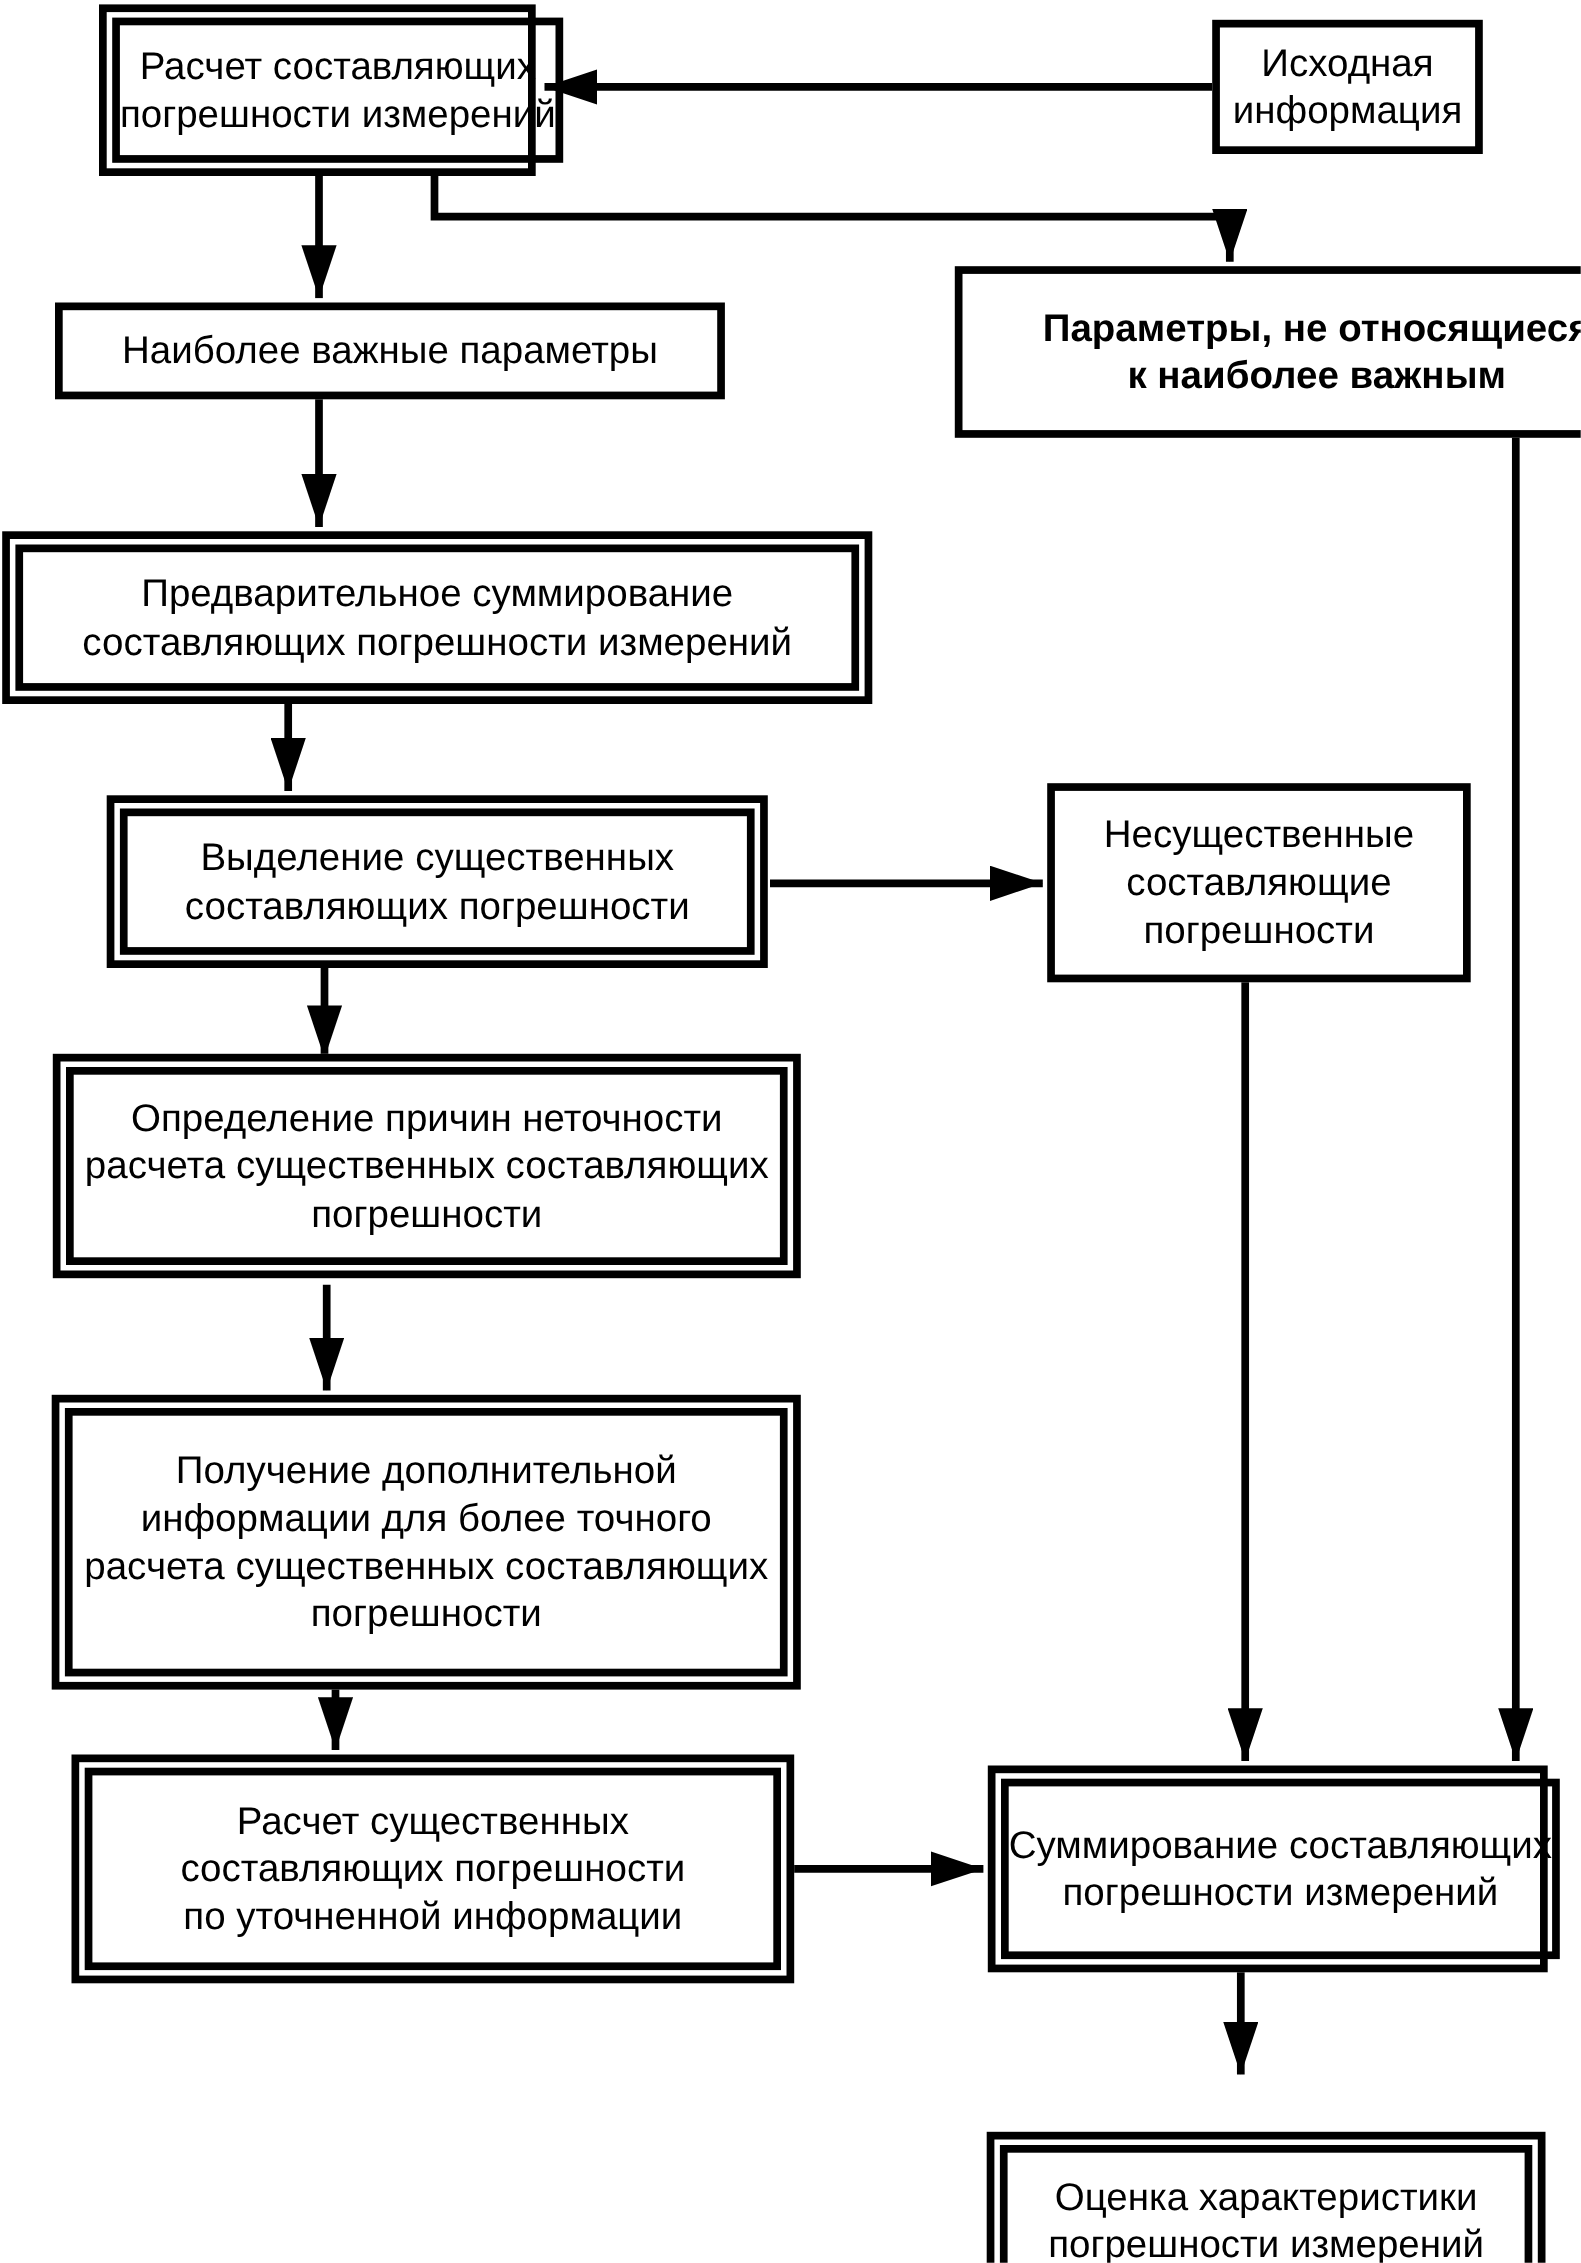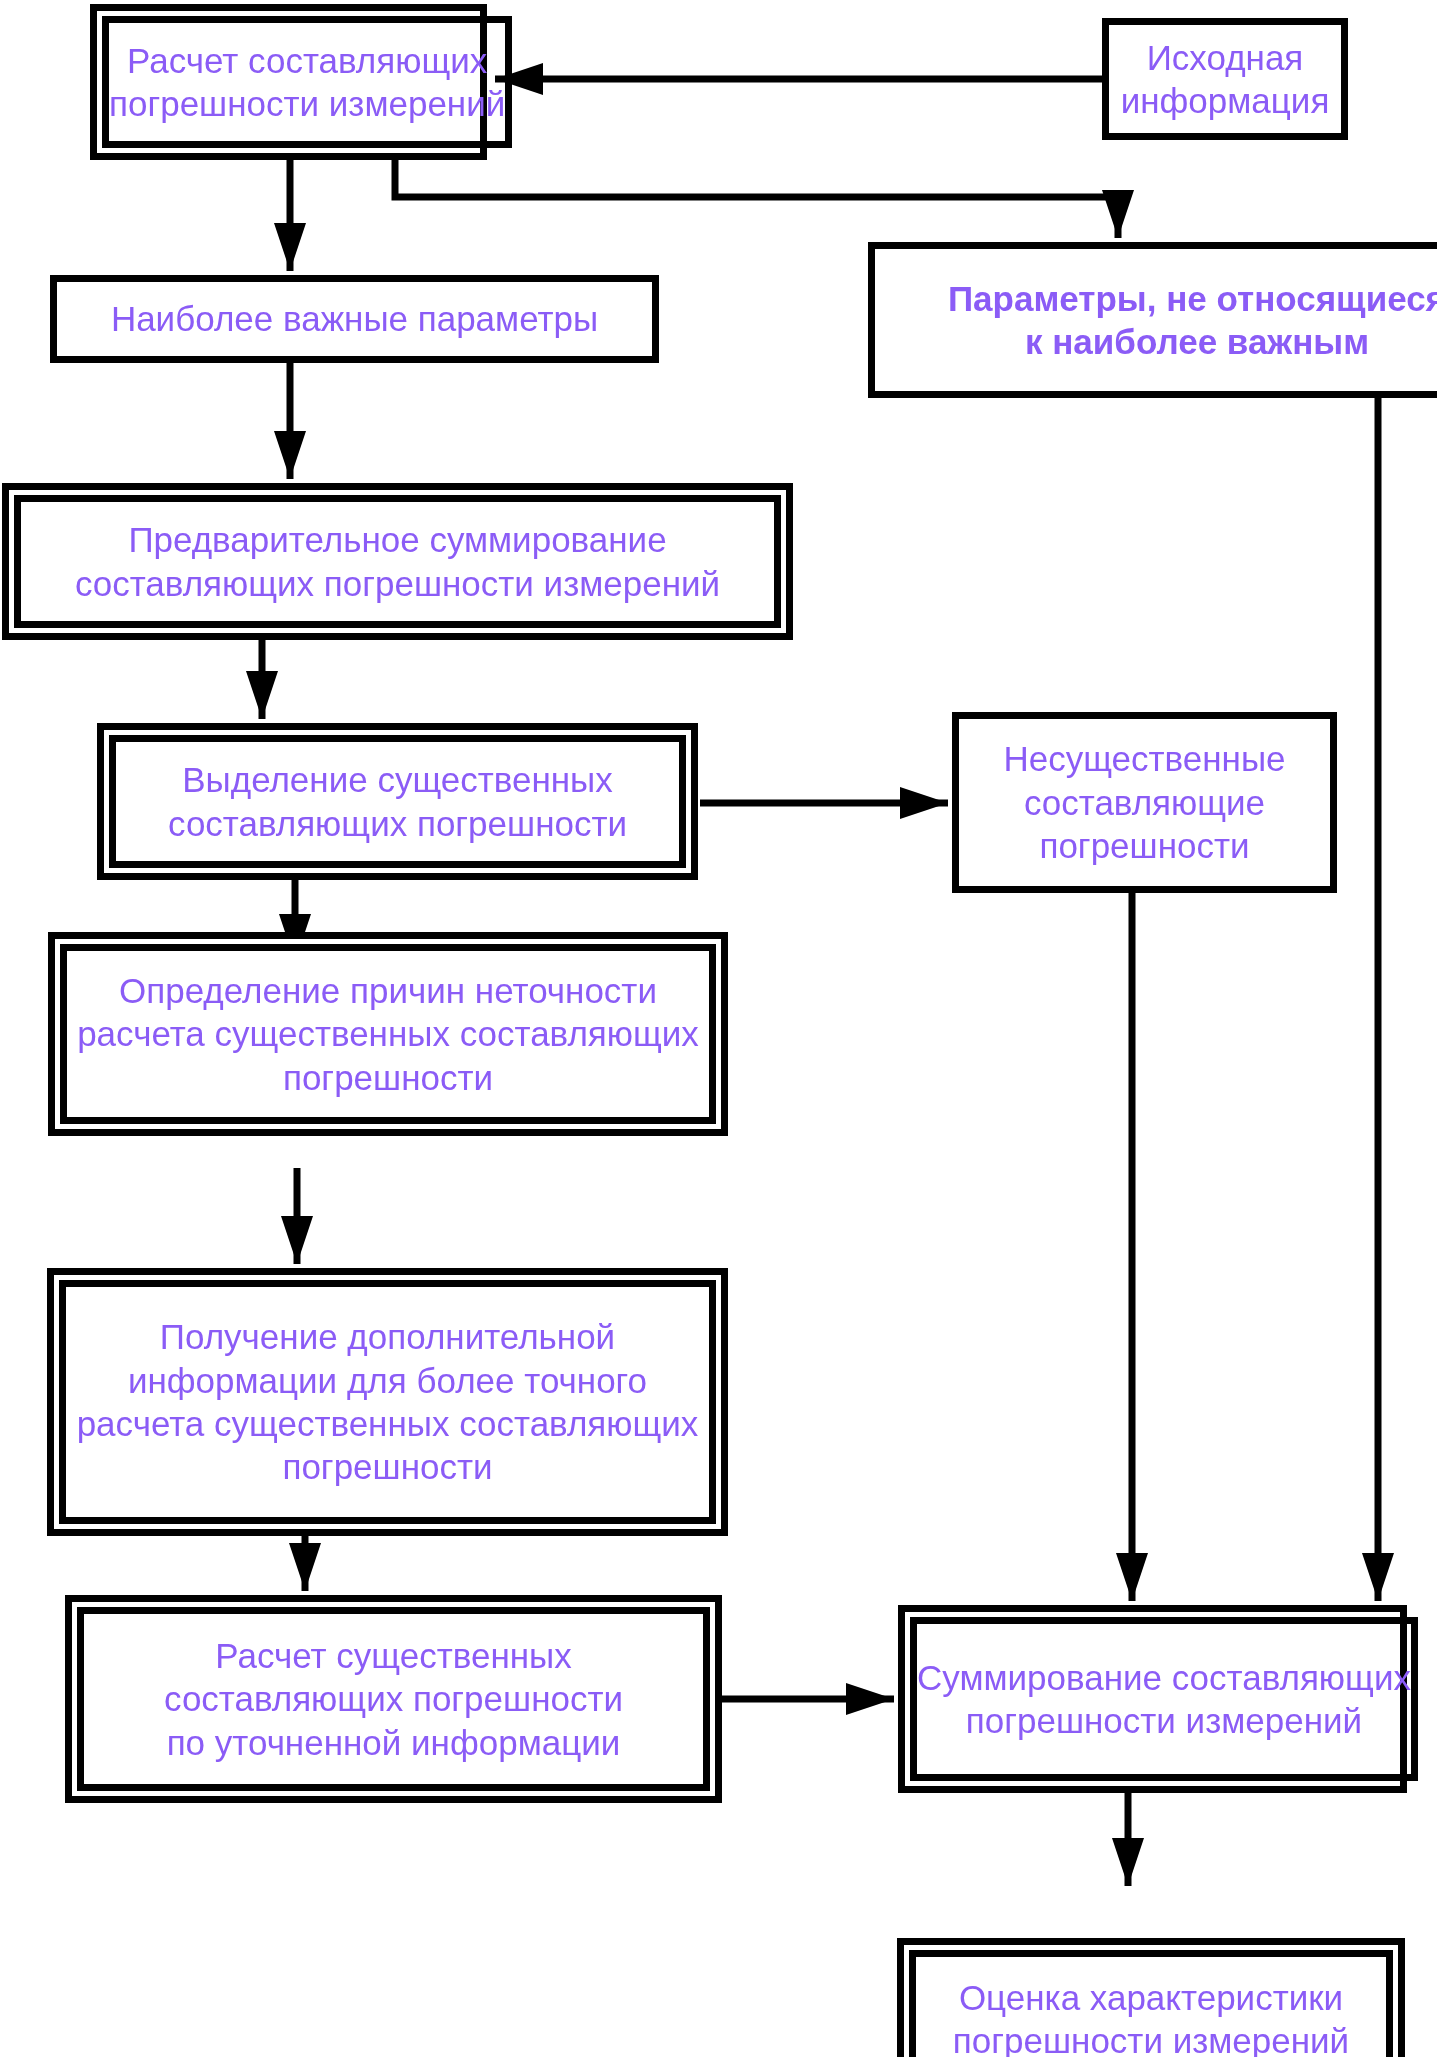--- a/index.html
+++ b/index.html
@@ -1,21 +1,21 @@
 <!DOCTYPE html>
 <html><head>
 <meta charset="utf-8">
 <style>
   html,body{margin:0;padding:0;background:#ffffff;}
   .canvas{
     position:relative;
     width:1437px;height:2057px;
     background:#ffffff;
     font-family:"Liberation Sans", sans-serif;
-    color:#8b5cf6;
+    color:#000000;
   }
   .connector-layer{position:absolute;left:0;top:0;width:1437px;height:2057px;}
   .edge{stroke:#000;stroke-width:7;fill:none;}
   .node{
     position:absolute;
     box-sizing:border-box;
     border:7px solid #000;
     background:#fff;
     display:flex;
   }
@@ -35,21 +35,21 @@
     line-height:1.24;
   }
   
   .n-calc            {left:90px;  top:4px;    width:397px; height:156px;}
   .n-source          {left:1102px;top:18px;   width:246px; height:122px;}
   .n-mostimp         {left:50px;  top:275px;  width:609px; height:88px;}
   .n-nonimp          {left:868px; top:242px;  width:658px; height:156px;font-weight:bold;}
   .n-presum          {left:2px;   top:483px;  width:791px; height:157px;}
   .n-select          {left:97px;  top:723px;  width:601px; height:157px;}
   .n-insig           {left:952px; top:712px;  width:385px; height:181px;}
-  .n-causes          {left:48px;  top:932px;  width:680px; height:204px;}
+  .n-causes          {left:48px;  top:958px;  width:680px; height:204px;}
   .n-addinfo         {left:47px;  top:1268px; width:681px; height:268px;}
   .n-refined         {left:65px;  top:1595px; width:657px; height:208px;}
   .n-sum             {left:898px; top:1605px; width:509px; height:188px;}
   .n-estimate        {left:897px; top:1890px; width:508px; height:162px;margin-top:48px;}
 </style>
 </head>
 <body>
 
 <div class="canvas">
 

